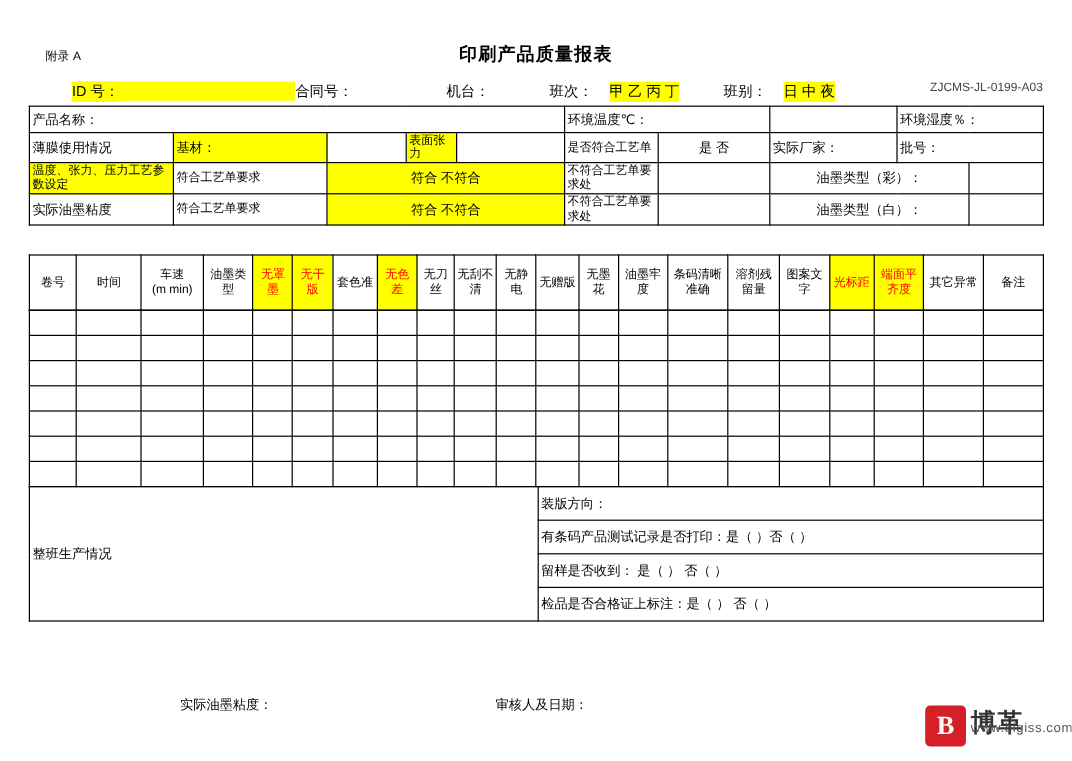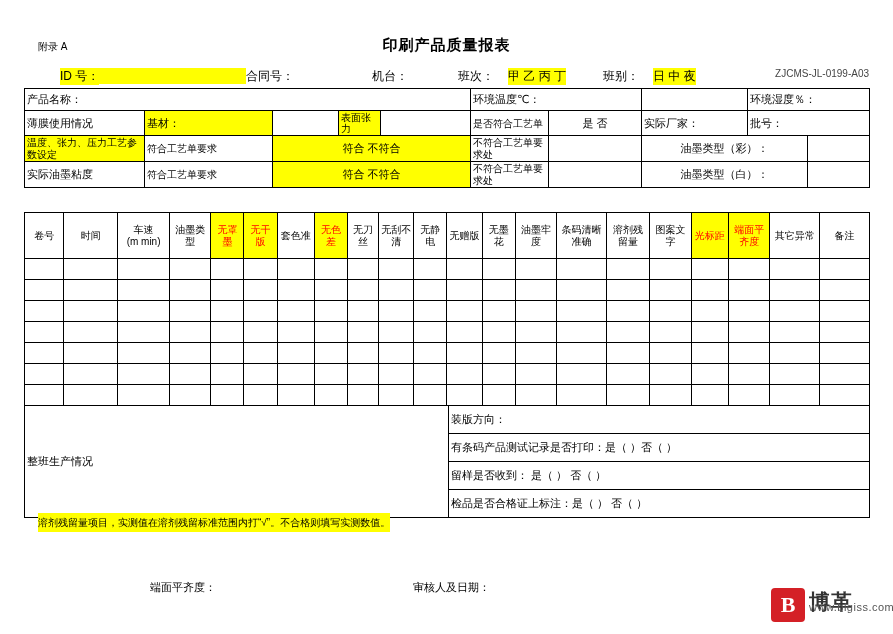--- a/index.html
+++ b/index.html
@@ -389,25 +389,24 @@
     <tr>
       <td style="height:28px;">留样是否收到：  是（        ）   否（        ）</td>
     </tr>
     <tr>
       <td style="height:28px;">检品是否合格证上标注：是（        ）  否（        ）</td>
     </tr>
   </tbody>
     </table>
 
   <div class="notes">
-    <div class="yellow" style="display:inline-block;">溶剂残留量项目，实测值在溶剂残留标准范围内打“√”。不合格则填写实测数值。</div>
   </div>
 
   <div class="signrow">
-    <span class="s1">端面平齐度：</span>
+    <span class="s1">实际油墨粘度：</span>
     <span class="s2">审核人及日期：</span>
   </div>
 
   <div class="logo">
     <div class="mark">B</div>
     <div class="ltxt">博革</div>
     <div class="lurl">www.bigiss.com</div>
   </div>
 
 </div>

